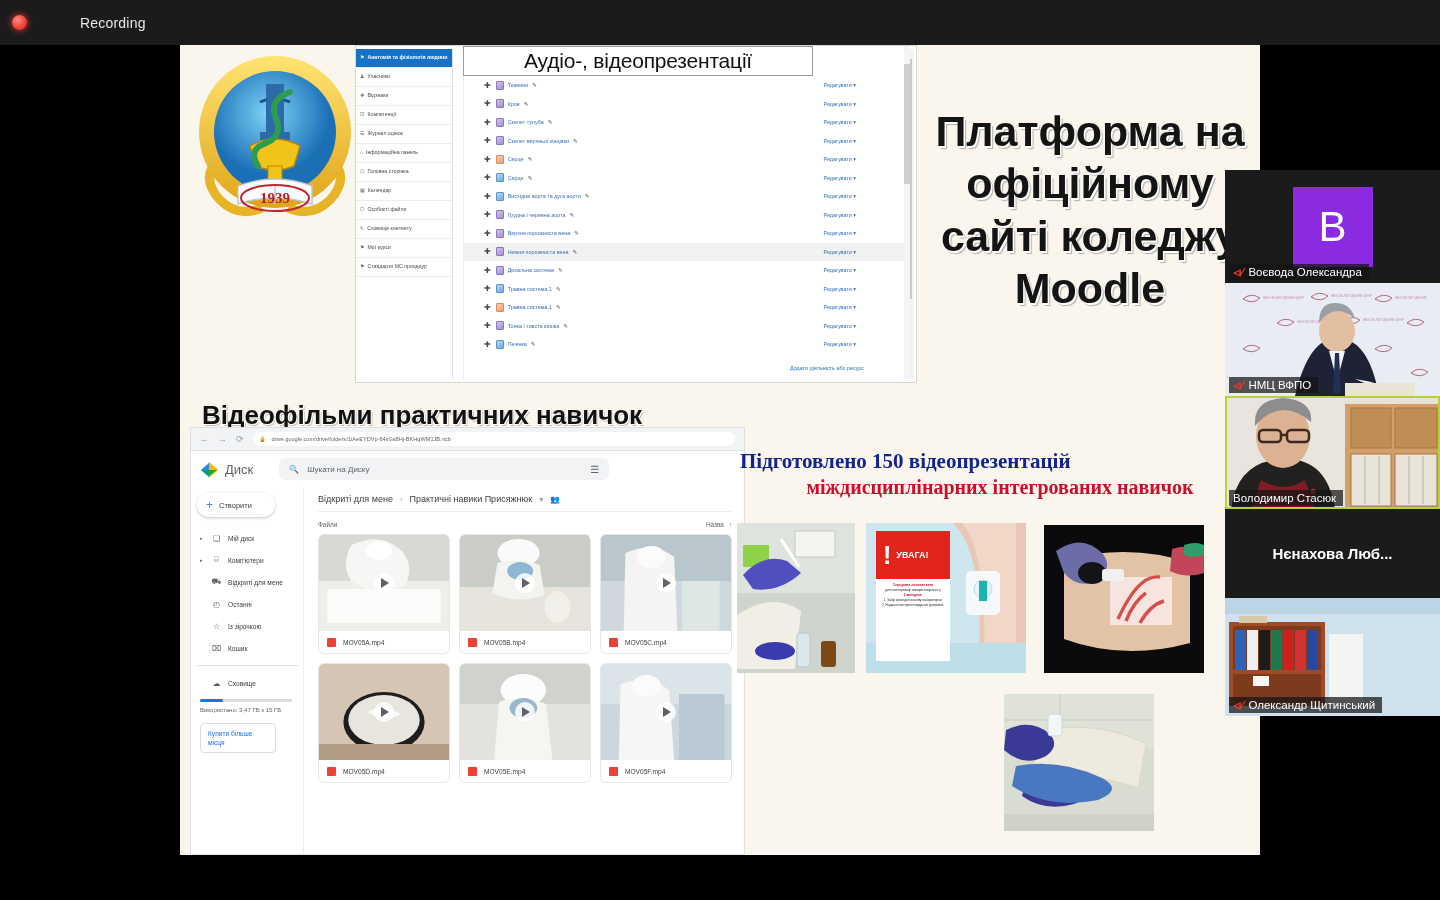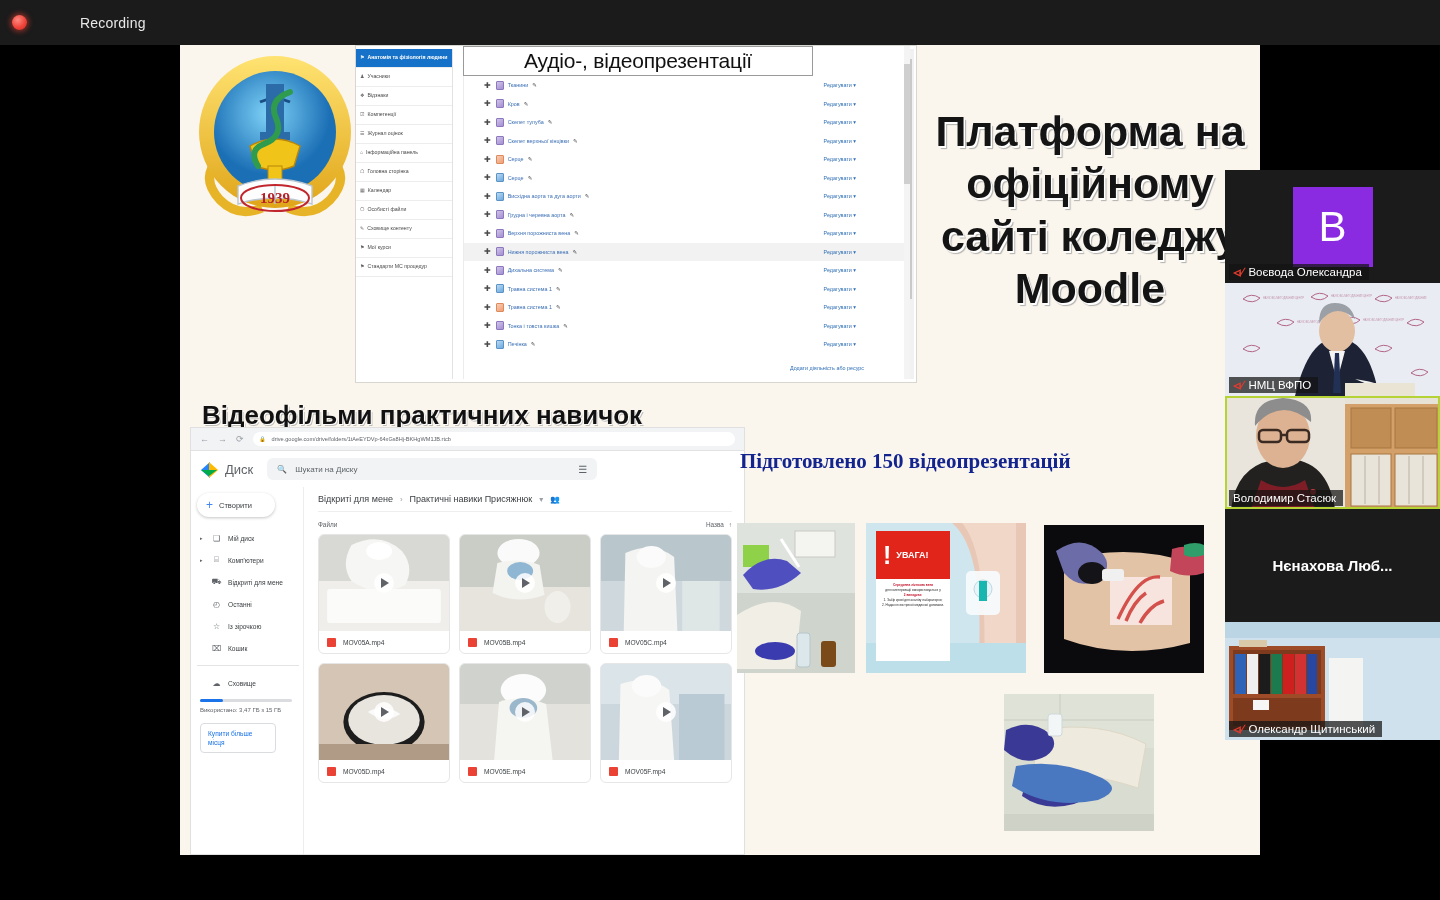--- a/index.html
+++ b/index.html
@@ -115,21 +115,21 @@
     height: 23px; background: #f1f3f4; display: flex; align-items: center;
     gap: 9px; padding: 0 9px; border-bottom: 1px solid #e2e2e2;
   }
   .gd-nav { color: #9aa0a6; font-size: 9px; }
   .gd-omni {
     flex: 1; height: 14px; background: #fff; border-radius: 8px;
     display: flex; align-items: center; gap: 5px; padding: 0 7px;
     font-size: 5.6px; color: #5f6368; overflow: hidden; white-space: nowrap;
   }
   .gd-head {
-    height: 36px; display: flex; align-items: center; padding: 0 10px; gap: 14px;
+    height: 36px; display: flex; align-items: center; padding: 0 10px; gap: 26px;
   }
   .gd-logo { display: flex; align-items: center; gap: 7px; }
   .gd-tri { width: 17px; height: 15px; position: relative; }
   .gd-tri i { position: absolute; display: block; }
   .gd-tri .g { left: 0; top: 8.5px; width: 0; height: 0;
     border-left: 8.5px solid transparent; border-right: 8.5px solid transparent;
     border-bottom: 0; border-top: 6.5px solid #00ac47; }
   .gd-tri .b { left: 0; top: 0; width: 0; height: 0;
     border-top: 8.5px solid transparent; border-bottom: 8.5px solid transparent;
     border-right: 9px solid #2684fc; }
@@ -221,21 +221,21 @@
     background: rgba(20,20,20,.72); padding: 2px 7px 2px 4px; color: #fff; font-size: 11.5px;
     white-space: nowrap; max-width: 207px; overflow: hidden;
   }
   .mic { color: #e23b2e; font-size: 12px; font-weight: bold; position: relative; line-height: 1; }
   .tile.speaking { outline: 2px solid #b5d334; outline-offset: -2px; }
   .avatar-tile { height: 113px; display: flex; align-items: center; justify-content: center; }
   .avatar {
     width: 80px; height: 80px; background: #8a2be2; color: #fff; font-size: 42px;
     display: flex; align-items: center; justify-content: center;
   }
-  .name-tile { height: 113px; display: flex; align-items: center; justify-content: center; }
+  .name-tile { height: 89px; display: flex; align-items: center; justify-content: center; }
   .name-tile span { color: #fff; font-size: 15px; font-weight: bold; }
   .vid-tile { height: 113px; overflow: hidden; position: relative; }
 </style>
 </head>
 <body>
 
 <div id="topbar">
   <span id="rec-dot"></span>
   <span id="rec-label">Recording</span>
 </div>
@@ -617,20 +617,21 @@
                 <span class="gd-vicon"></span>
                 <span>MOV05F.mp4</span>
               </div>
             </div>
           </div>
       </div>
     </div>
   </div>
 
   <div id="stat-line1">Підготовлено 150 відеопрезентацій</div>
+  <div id="stat-line2">міждисциплінарних інтегрованих навичок</div>
 
   <div class="photo" id="ph1">
     <svg width="118" height="150" viewBox="0 0 118 150">
       <rect width="118" height="150" fill="#e7e9e4"></rect>
       <rect x="0" y="0" width="118" height="70" fill="#dfe3de"></rect>
       <rect x="0" y="70" width="118" height="80" fill="#cfd4cd"></rect>
       <rect x="58" y="8" width="40" height="26" fill="#f4f4f0" stroke="#c9c9c4"></rect>
       <rect x="6" y="22" width="26" height="22" fill="#8fd24a"></rect>
       <path d="M6 52 q20 -22 44 -14 l14 12 q-22 20 -48 16 z" fill="#4f4fbf"></path>
       <path d="M0 92 q36 -24 64 -4 l-6 58 H0 z" fill="#f1eee6"></path>

